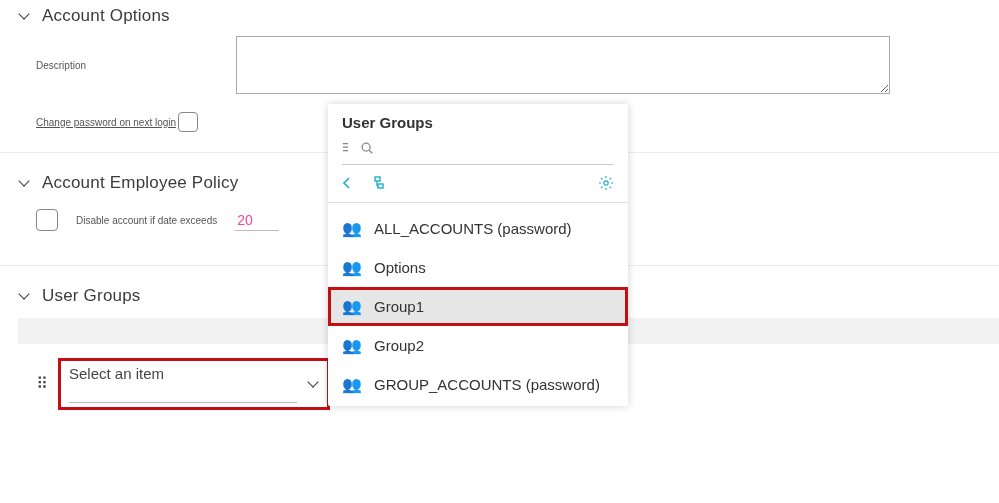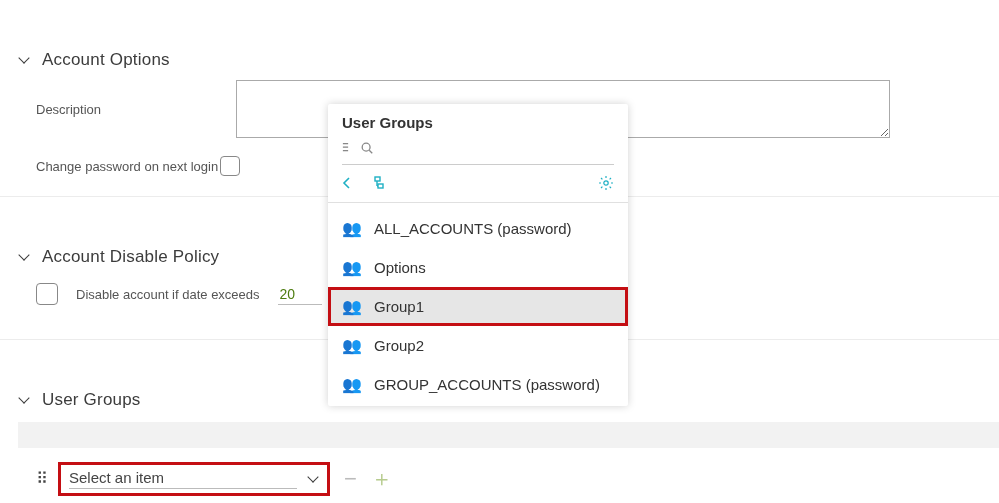--- a/index.html
+++ b/index.html
@@ -1,32 +1,32 @@
 <!DOCTYPE html>
 <html><head>
 <meta charset="utf-8">
 <style>
 html,body{margin:0;padding:0;font-family:Arial,Helvetica,sans-serif;color:#3c3c3c;background:#fff;font-size:14px;}
 .container{position:relative;width:999px;height:503px;overflow:hidden;}
-.section-header{display:flex;align-items:center;padding:6px 18px;margin-top:44px;}
+.section-header{display:flex;align-items:center;padding:6px 18px;}
 .chev{width:12px;height:12px;margin-right:12px;position:relative;display:inline-block;}
 .chev::before{content:"";position:absolute;left:2px;top:0;width:7px;height:7px;border-left:1.5px solid #3c3c3c;border-bottom:1.5px solid #3c3c3c;transform:rotate(-45deg);}
 .section-title{font-size:17px;letter-spacing:.2px;color:#3c3c3c;}
 .form-row{display:flex;align-items:center;padding:4px 18px 6px 36px;}
-.label{color:#555;font-size:13px;width:200px;}
+.label{color:#555;font-size:10px;width:200px;}
 .checkbox{width:18px;height:18px;border:1.5px solid #888;border-radius:4px;background:#fff;}
 .checkbox.lg{width:20px;height:20px;}
 textarea.desc{flex:1;height:48px;max-width:640px;border:1px solid #aaa;resize:both;padding:4px 6px;font:inherit;}
 .divider{height:1px;background:#ececec;margin:14px 0;}
-.date-input{border:none;border-bottom:1px solid #bbb;font-size:14px;padding:2px 2px;color:#4d7c0f;width:40px;}
+.date-input{border:none;border-bottom:1px solid #bbb;font-size:14px;padding:2px 2px;color:#ec4899;width:40px;}
 .usergroups-bar{background:#f2f2f2;height:26px;margin:6px 0 14px 18px;}
 .select-row{display:flex;align-items:center;padding:0 18px 0 36px;}
 .drag-handle{width:14px;text-align:center;color:#444;font-size:16px;line-height:10px;margin-right:8px;letter-spacing:2px;}
 .select-wrap{position:relative;border:3px solid #c40e13;padding:4px 8px;width:250px;display:flex;align-items:center;justify-content:space-between;}
-.select-text{color:#444;font-size:15px;border-bottom:1px solid #bbb;flex:1;padding-bottom:2px;}
+.select-text{color:#444;font-size:15px;border-bottom:1px solid #bbb;flex:1;padding-bottom:20px;}
 .select-caret{width:12px;height:12px;position:relative;margin-left:10px;}
 .select-caret::before{content:"";position:absolute;left:2px;top:0;width:7px;height:7px;border-right:1.5px solid #3c3c3c;border-bottom:1.5px solid #3c3c3c;transform:rotate(45deg);}
 .action-btn{margin-left:14px;font-size:22px;line-height:1;cursor:pointer;}
 .minus{color:#bbb;}
 .plus{color:#b7cc8f;}
 
 .popup{position:absolute;left:328px;top:104px;width:300px;background:#fff;box-shadow:0 0 8px rgba(0,0,0,.18);border-radius:2px;padding-top:10px;}
 .popup-title{font-weight:bold;font-size:15px;padding:0 14px 6px;color:#333;}
 .popup-search{margin:4px 14px 0;border-bottom:1px solid #ccc;padding-bottom:6px;color:#888;font-size:14px;display:flex;align-items:center;gap:4px;}
 .popup-search .sicon{display:inline-block;}
@@ -48,29 +48,29 @@
 
 <div class="section-header">
   <span class="chev"></span>
   <span class="section-title">Account Options</span>
 </div>
 <div class="form-row">
   <span class="label">Description</span>
   <textarea class="desc" value="" style=""></textarea>
 </div>
 <div class="form-row" style="padding-top:12px;">
-  <span class="label" style="width:auto;margin-right:2px;">Change password on next login</span>
+  <span class="label" style="width:auto;margin-right:2px;text-decoration:underline;">Change password on next login</span>
   <span class="checkbox"></span>
 </div>
 
 <div class="divider"></div>
 
 <div class="section-header">
   <span class="chev"></span>
-  <span class="section-title">Account Disable Policy</span>
+  <span class="section-title">Account Employee Policy</span>
 </div>
 <div class="form-row" style="padding-top:10px;align-items:center;">
   <span class="checkbox lg" style="margin-right:18px;"></span>
   <span class="label" style="width:auto;margin-right:18px;">Disable account if date exceeds</span>
   <input class="date-input" value="20" style="">
 </div>
 
 <div class="divider" style="margin-top:28px;"></div>
 
 <div class="section-header">

